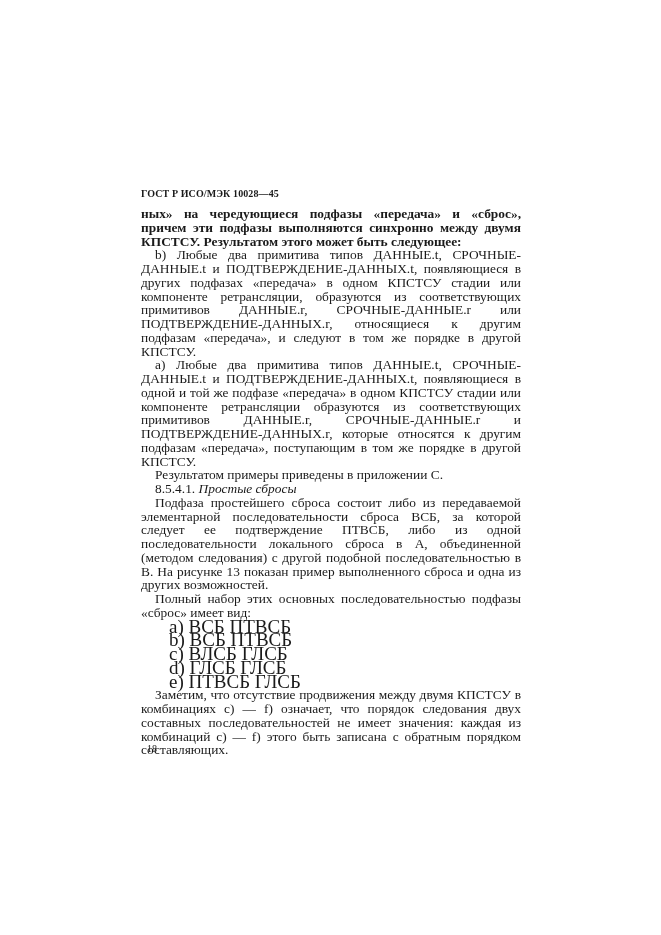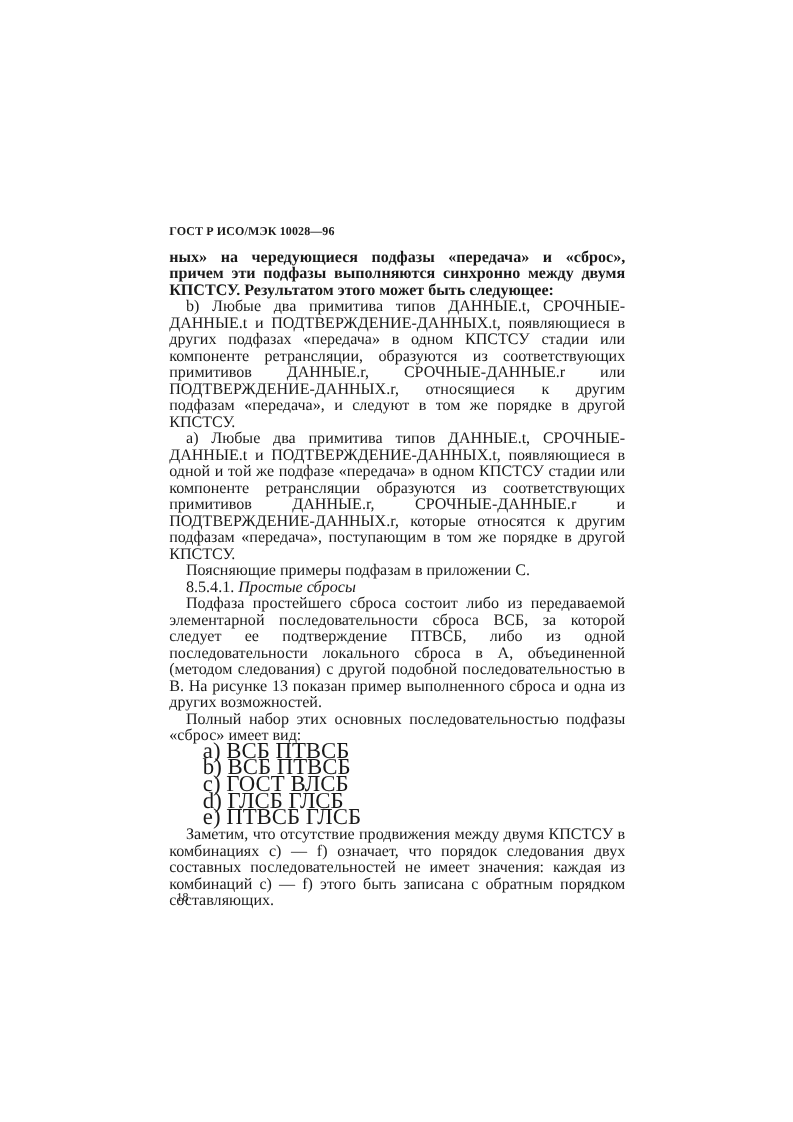--- a/index.html
+++ b/index.html
@@ -62,38 +62,38 @@
       left: 147px;
       top: 743px;
       font-size: 10px;
     }
   </style>
 </head>
 <body>
 
 <div class="page">
 
-  <div class="header">ГОСТ Р ИСО/МЭК 10028—96</div>
+  <div class="header">ГОСТ Р ИСО/МЭК 10028—45</div>
 
   <div class="body-text">
 
     <p class="no-indent">ных» на чередующиеся подфазы «передача» и «сброс», причем эти подфазы выполняются синхронно между двумя КПСТСУ. Результатом этого может быть следующее:</p>
     <p>b) Любые два примитива типов ДАННЫЕ.t, СРОЧНЫЕ-ДАННЫЕ.t и ПОДТВЕРЖДЕНИЕ-ДАННЫХ.t, появляющиеся в других подфазах «передача» в одном КПСТСУ стадии или компоненте ретрансляции, образуются из соответствующих примитивов ДАННЫЕ.r, СРОЧНЫЕ-ДАННЫЕ.r или ПОДТВЕРЖДЕНИЕ-ДАННЫХ.r, относящиеся к другим подфазам «передача», и следуют в том же порядке в другой КПСТСУ.</p>
     <p>а) Любые два примитива типов ДАННЫЕ.t, СРОЧНЫЕ-ДАННЫЕ.t и ПОДТВЕРЖДЕНИЕ-ДАННЫХ.t, появляющиеся в одной и той же подфазе «передача» в одном КПСТСУ стадии или компоненте ретрансляции образуются из соответствующих примитивов ДАННЫЕ.r, СРОЧНЫЕ-ДАННЫЕ.r и ПОДТВЕРЖДЕНИЕ-ДАННЫХ.r, которые относятся к другим подфазам «передача», поступающим в том же порядке в другой КПСТСУ.</p>
-    <p>Поясняющие примеры подфазам в приложении С.</p>
+    <p>Результатом примеры приведены в приложении С.</p>
 
     <p><span>8.5.4.1.</span> <span class="italic">Простые сбросы</span></p>
 
     <p>Подфаза простейшего сброса состоит либо из передаваемой элементарной последовательности сброса ВСБ, за которой следует ее подтверждение ПТВСБ, либо из одной последовательности локального сброса в А, объединенной (методом следования) с другой подобной последовательностью в В. На рисунке 13 показан пример выполненного сброса и одна из других возможностей.</p>
     <p>Полный набор этих основных последовательностью подфазы «сброс» имеет вид:</p>
 
     <div>
       <p class="list-item"><span>а)</span> <span>ВСБ ПТВСБ</span></p>
       <p class="list-item"><span>b)</span> <span>ВСБ ПТВСБ</span></p>
-      <p class="list-item"><span>c)</span> <span>ГОСТ ВЛСБ</span></p>
+      <p class="list-item"><span>c)</span> <span>ВЛСБ ГЛСБ</span></p>
       <p class="list-item"><span>d)</span> <span>ГЛСБ ГЛСБ</span></p>
       <p class="list-item"><span>e)</span> <span>ПТВСБ ГЛСБ</span></p>
     </div>
 
     <p>Заметим, что отсутствие продвижения между двумя КПСТСУ в комбинациях с) — f) означает, что порядок следования двух составных последовательностей не имеет значения: каждая из комбинаций с) — f) этого быть записана с обратным порядком составляющих.</p>
   </div>
 
   <div class="page-number">18</div>
 
 </div>

